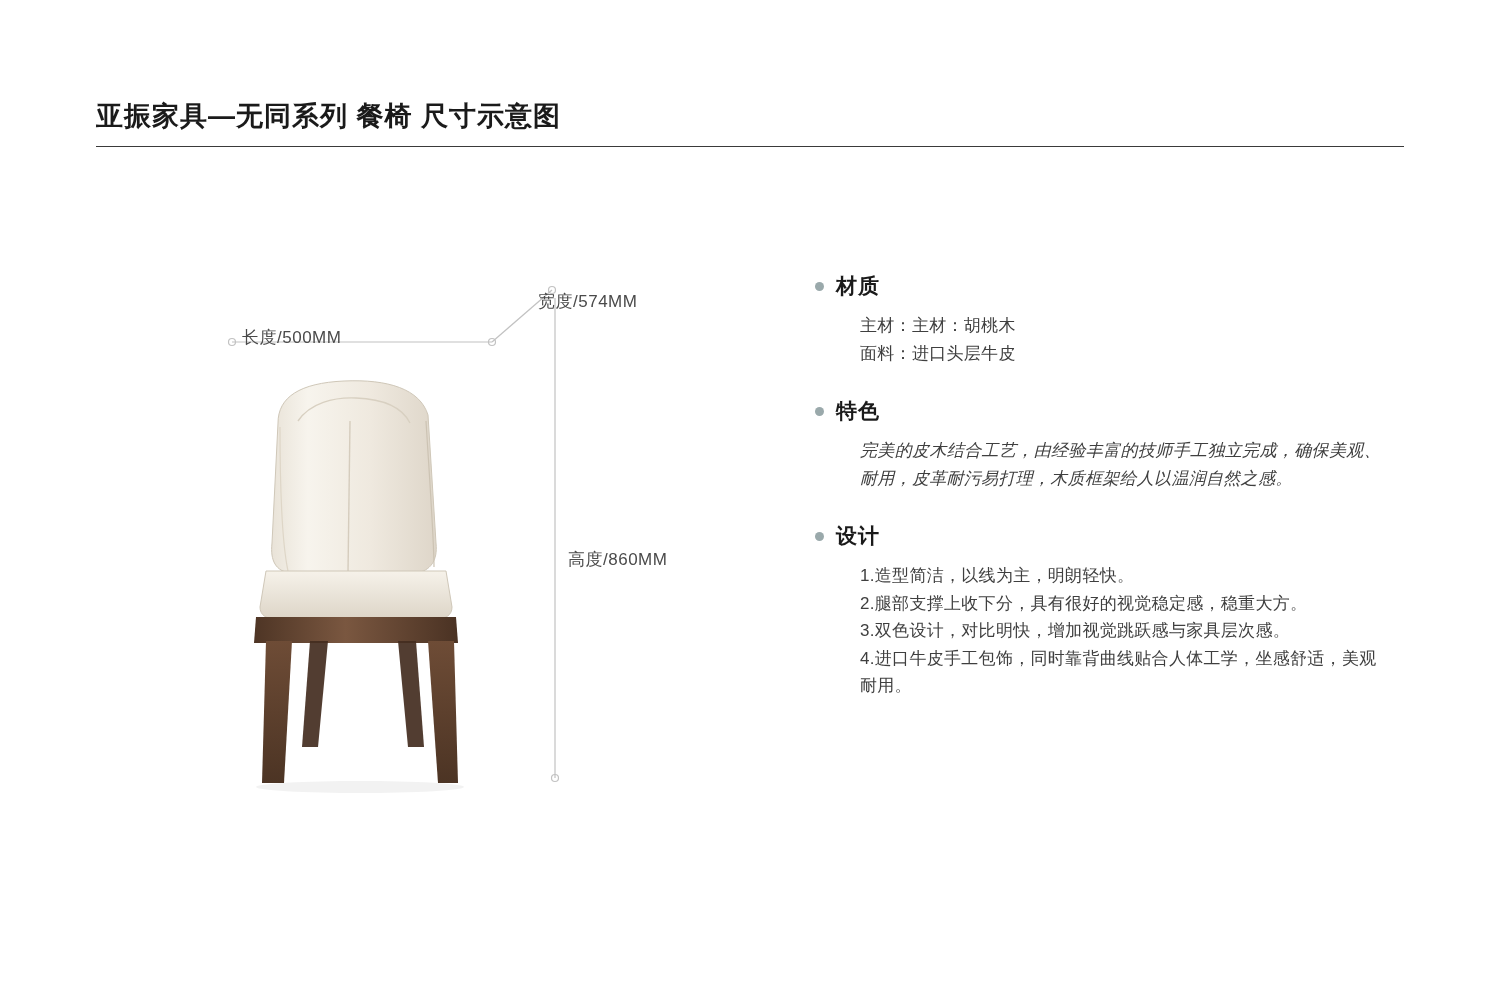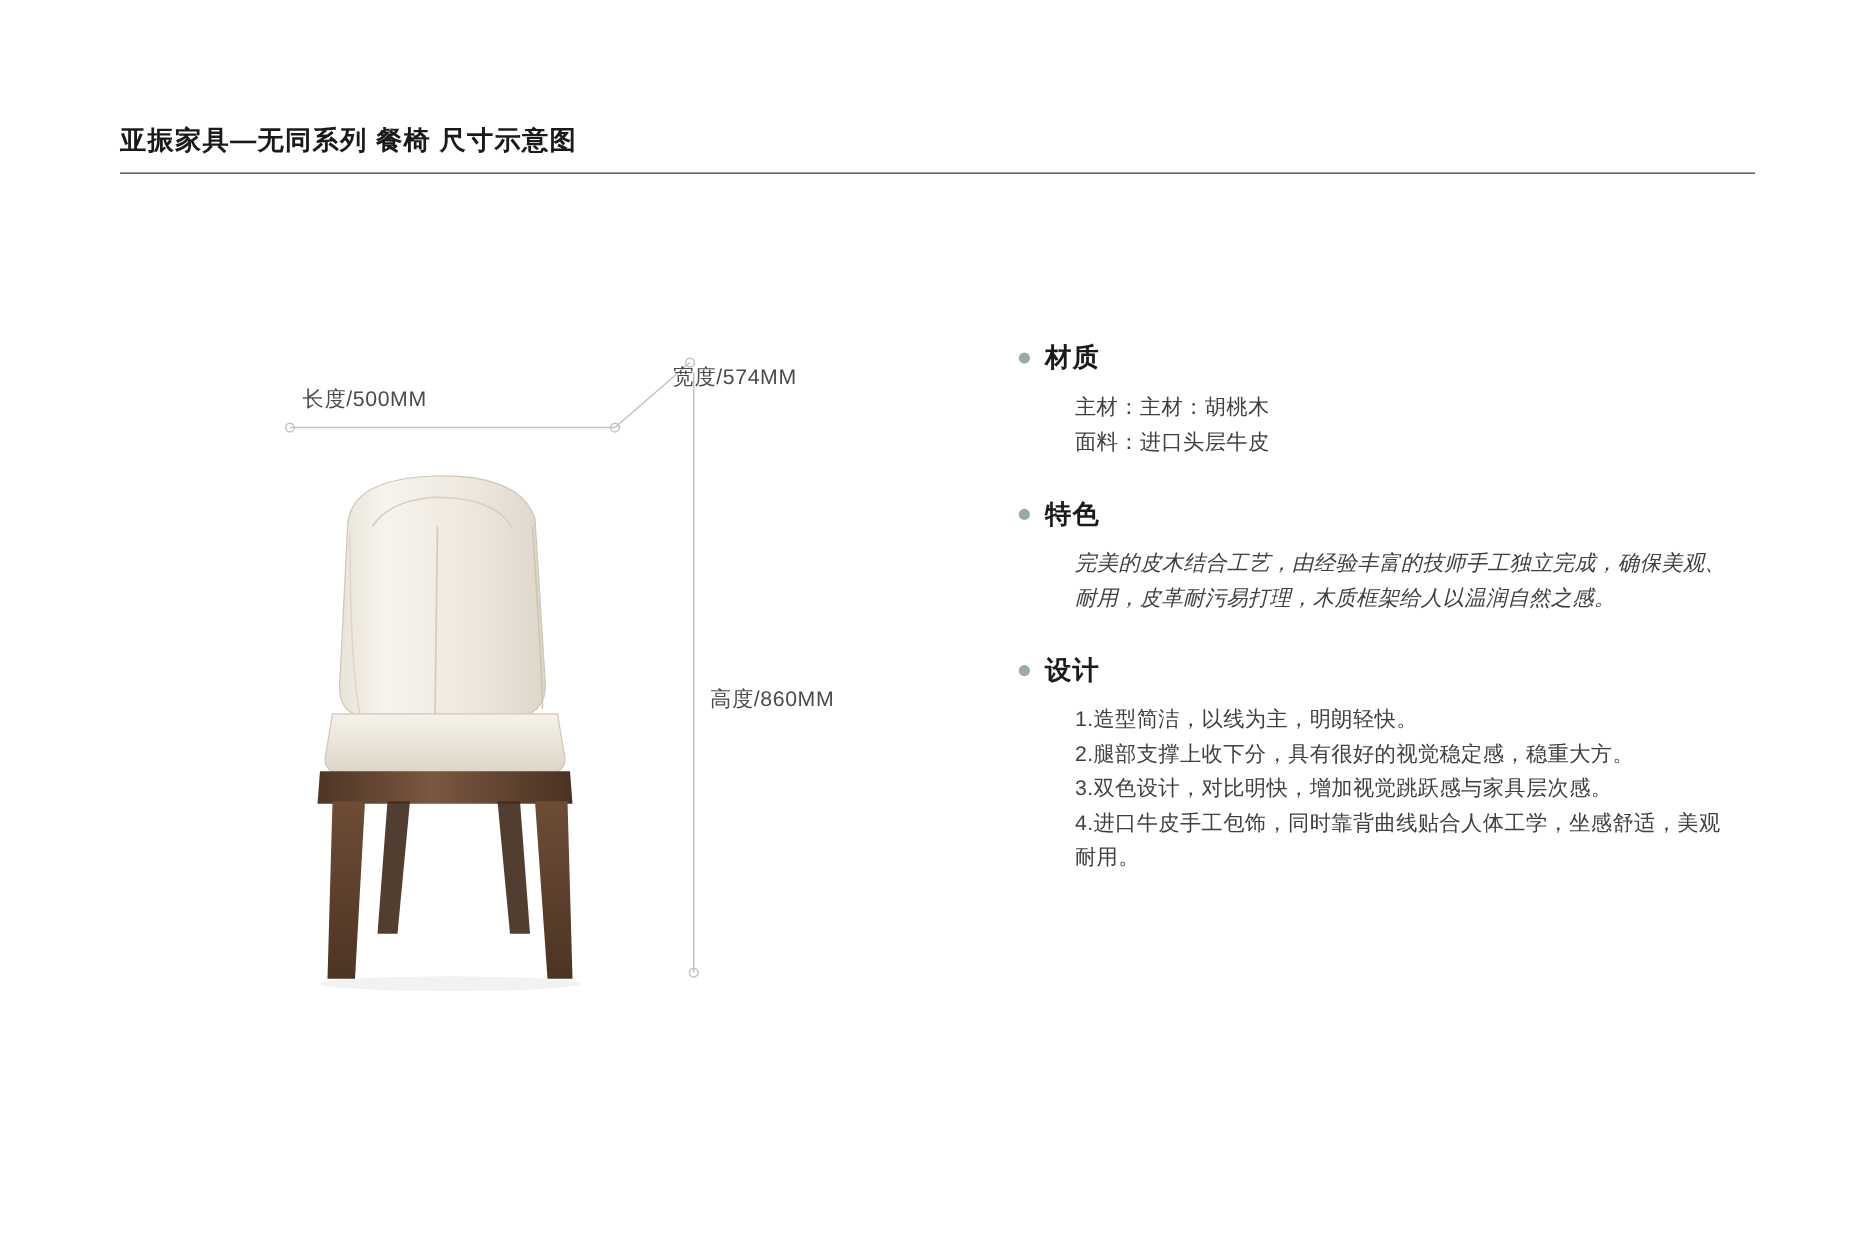--- a/index.html
+++ b/index.html
@@ -17,21 +17,21 @@
   }
 
   
   .page-header {
     position: absolute;
     left: 96px;
     top: 98px;
     width: 1308px;
   }
   .page-title {
-    font-size: 21px;
+    font-size: 27px;
     font-weight: bold;
     letter-spacing: 1px;
     color: #1a1a1a;
     padding-bottom: 12px;
     white-space: nowrap;
   }
   .header-rule {
     height: 1px;
     background: #3a3a3a;
     width: 100%;
@@ -46,21 +46,21 @@
     height: 580px;
   }
 
   .dim-label {
     position: absolute;
     font-size: 17px;
     color: #4a4a4a;
     white-space: nowrap;
     letter-spacing: 0.5px;
   }
-  .dim-length  { left: 62px;  top: 38px; }
+  .dim-length  { left: 62px;  top: 56px; }
   .dim-width   { left: 358px; top: 20px; }
   .dim-height  { left: 388px; top: 278px; }
 
   .dim-svg {
     position: absolute;
     left: 0;
     top: 0;
     width: 600px;
     height: 580px;
     overflow: visible;

